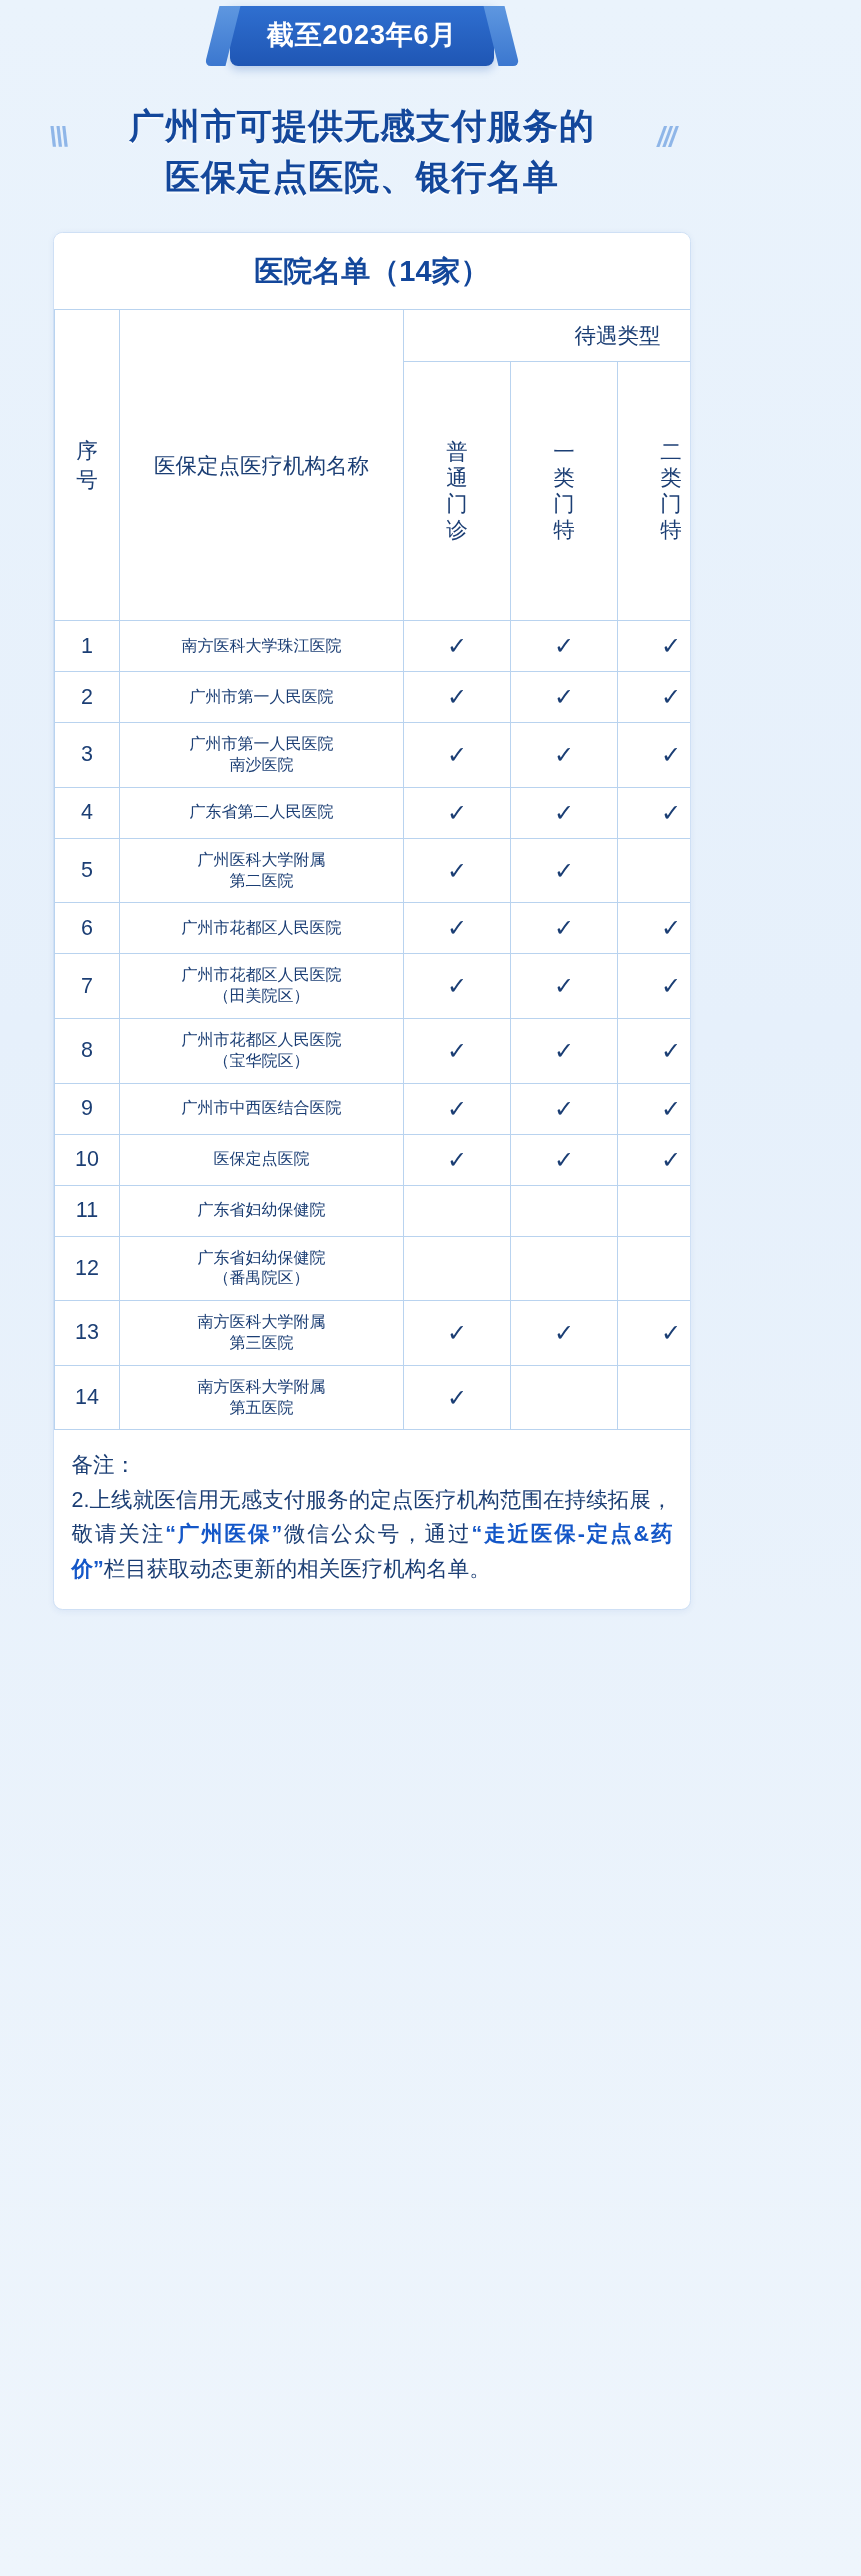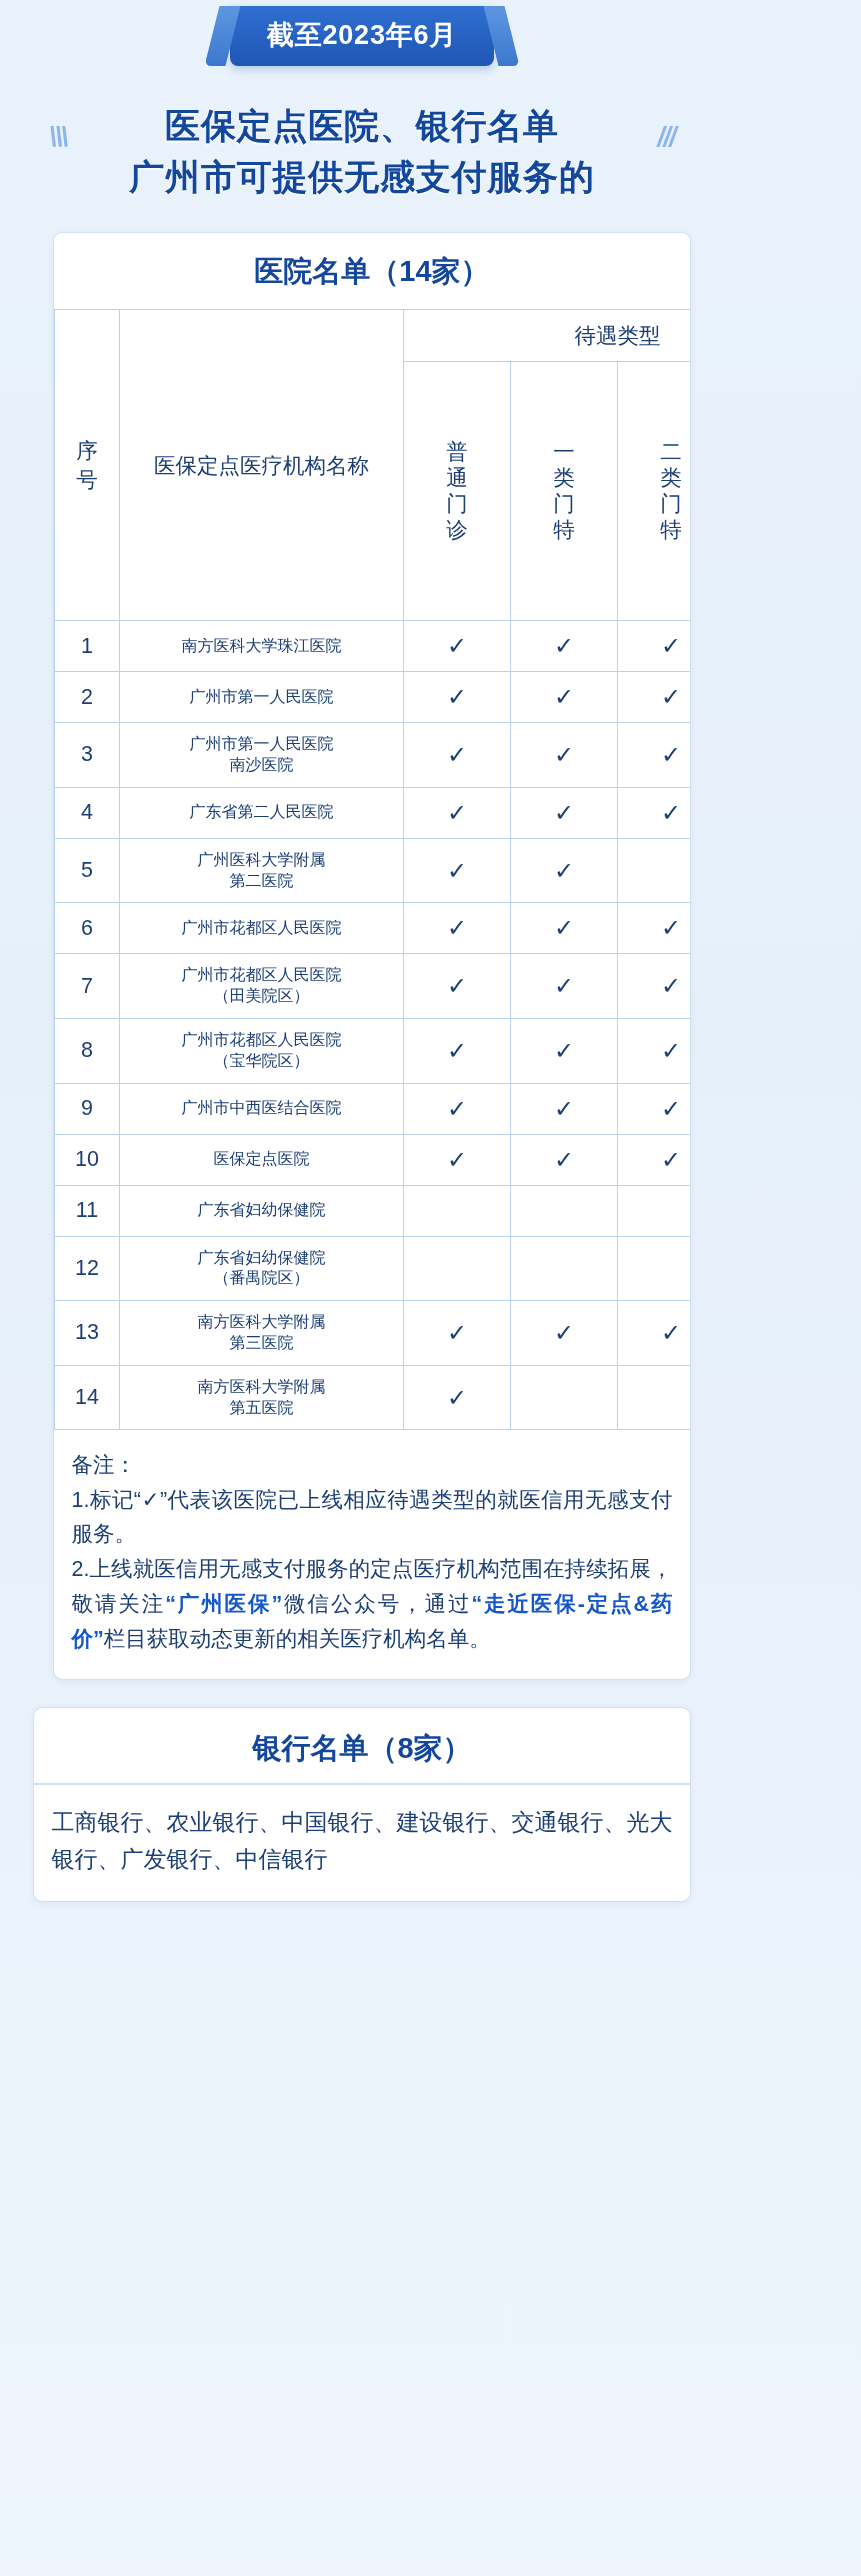--- a/index.html
+++ b/index.html
@@ -177,22 +177,22 @@
 
 <div class="page">
 
   <div class="ribbon-wrap">
     <div class="ribbon">截至2023年6月</div>
   </div>
 
   <div class="title-block">
     <div class="slashes left">\\\</div>
     <div class="slashes right">///</div>
+    <div class="title-line">广州市可提供无感支付服务的</div>
     <div class="title-line">医保定点医院、银行名单</div>
-    <div class="title-line">广州市可提供无感支付服务的</div>
   </div>
 
   <div class="card">
     <div class="card-header">医院名单（14家）</div>
 
     <table class="grid">
       <colgroup>
         <col class="c-seq">
           <col class="c-name">
         <col class="c-mark">
@@ -324,27 +324,21 @@
             <td class="mark">✓</td>
             <td class="mark"></td>
             <td class="mark"></td>
             <td class="mark"></td>
           </tr>
         </tbody>
     </table>
 
     <div class="notes">
       <p>备注：</p>
-      <p>1.标记“✓”代表该医院已上线相应待遇类型的就医信用无感支付服务。</p>
       <p>
         <span>2.上线就医信用无感支付服务的定点医疗机构范围在持续拓展，敬请关注</span><span class="hl">“广州医保”</span><span>微信公众号，通过</span><span class="hl">“走近医保-定点&amp;药价”</span><span>栏目获取动态更新的相关医疗机构名单。</span>
       </p>
     </div>
   </div>
 
-  <div class="bank-card">
-    <div class="bank-header">银行名单（8家）</div>
-    <div class="bank-divider"></div>
-    <div class="bank-body">工商银行、农业银行、中国银行、建设银行、交通银行、光大银行、广发银行、中信银行</div>
-  </div>
 
 </div>
 
 
 </body></html>

